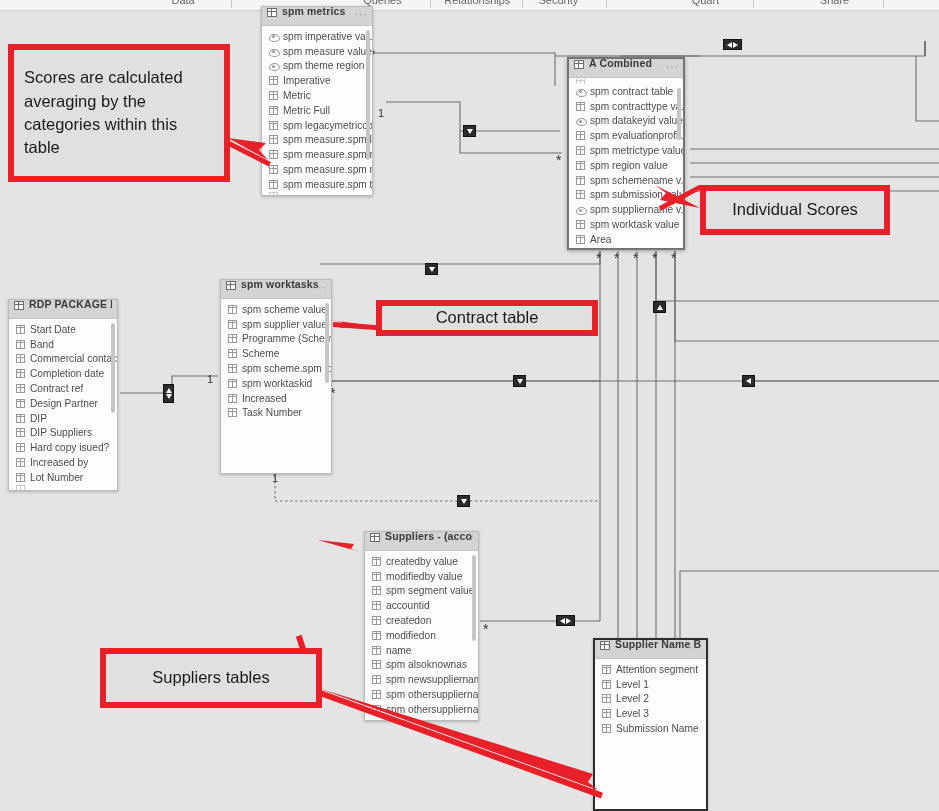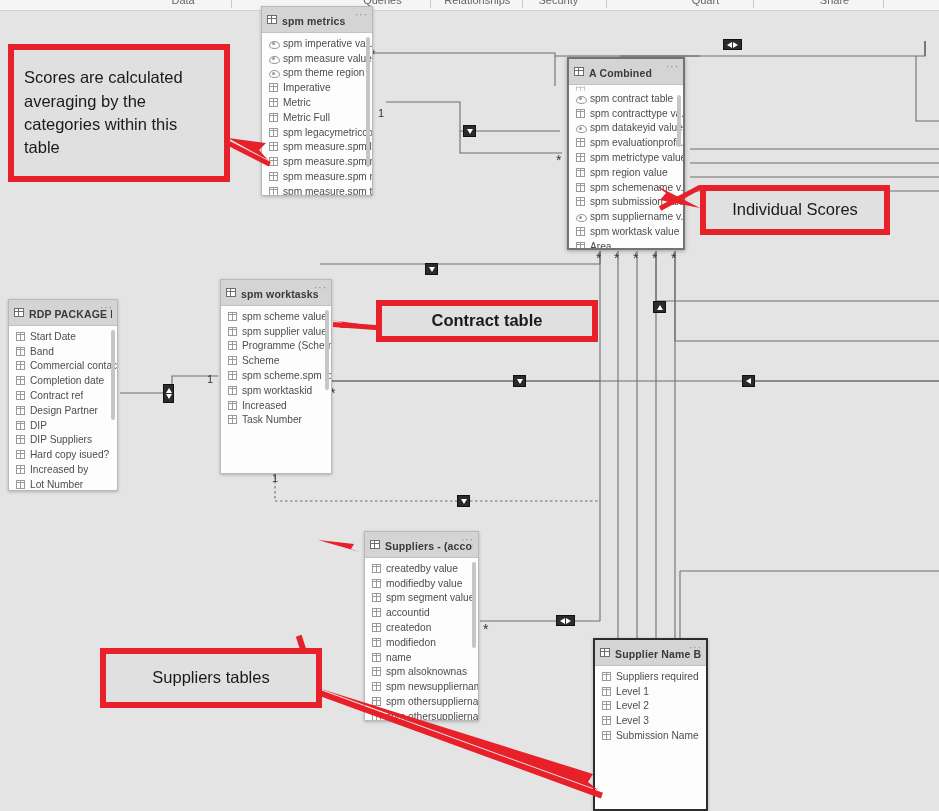--- a/index.html
+++ b/index.html
@@ -99,25 +99,25 @@
     box-shadow: 0 1px 3px rgba(0,0,0,0.22);
     overflow: hidden;
   }
   .tbl.selected {
     border: 2px solid #737373;
     box-shadow: 0 1px 4px rgba(0,0,0,0.3);
   }
   .tbl.dark-border { border: 2px solid #2d2d2d; }
 
   .tbl-hdr {
-    height: 26px;
+    height: 19px;
     background: #d4d4d4;
     border-bottom: 1px solid #c2c2c2;
     display: flex;
-    align-items: flex-start;
+    align-items: flex-end;
     padding: 8px 5px;
     position: relative;
   }
   .tbl-hdr-title {
     font-size: 10.5px;
     font-weight: bold;
     color: #3a3a3a;
     white-space: nowrap;
     overflow: hidden;
     letter-spacing: 0.15px;
@@ -645,21 +645,21 @@
 
   <div class="tbl dark-border" id="tbl-supplier-name-br" style="left:593px; top:627px; width:115px; height:173px;">
     <div class="tbl-hdr">
       <span class="grid-icon"></span>
       <span class="tbl-hdr-title">Supplier Name Br...</span>
       <span class="ellipsis-btn">···</span>
     </div>
     <div class="tbl-body">
       <div class="fld">
           <span class="fi col"></span>
-          <span class="fld-name">Suppliers required</span>
+          <span class="fld-name">Attention segment</span>
         </div>
       <div class="fld">
           <span class="fi col"></span>
           <span class="fld-name">Level 1</span>
         </div>
       <div class="fld">
           <span class="fi col"></span>
           <span class="fld-name">Level 2</span>
         </div>
       <div class="fld">
@@ -690,19 +690,19 @@
 <div style="position:absolute; left:320px; top:690px; width:300px; height:6px; background:#e8202a; transform:rotate(20deg); transform-origin:left center; z-index:28;"></div>
 
 <div class="anno" id="anno-scores" style="left:8px; top:44px; width:222px; height:138px;">
   <div class="anno-txt">Scores are calculated averaging by the categories within this table</div>
 </div>
 
 <div class="anno" id="anno-individual" style="left:700px; top:185px; width:190px; height:50px; justify-content:center;">
   <div class="anno-txt">Individual Scores</div>
 </div>
 
-<div class="anno" id="anno-contract" style="left:376px; top:300px; width:222px; height:42px; justify-content:center;font-weight:bold;">
+<div class="anno" id="anno-contract" style="left:376px; top:300px; width:222px; height:36px; justify-content:center;">
   <div class="anno-txt">Contract table</div>
 </div>
 
 <div class="anno" id="anno-suppliers" style="left:100px; top:648px; width:222px; height:60px; justify-content:center;">
   <div class="anno-txt">Suppliers tables</div>
 </div>
 
 </body></html>

